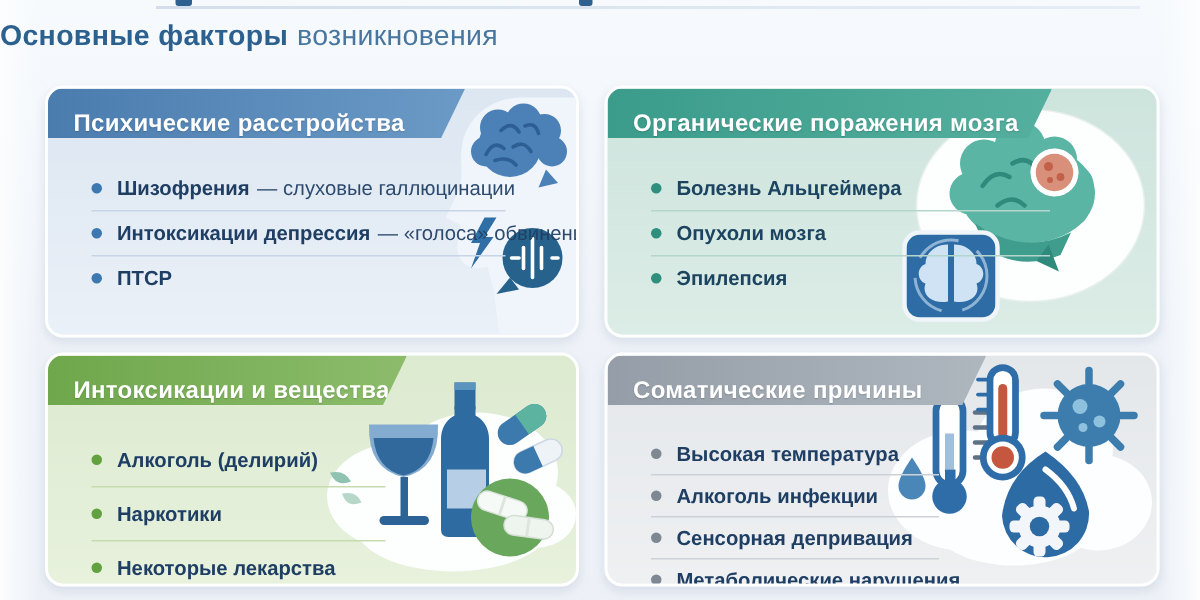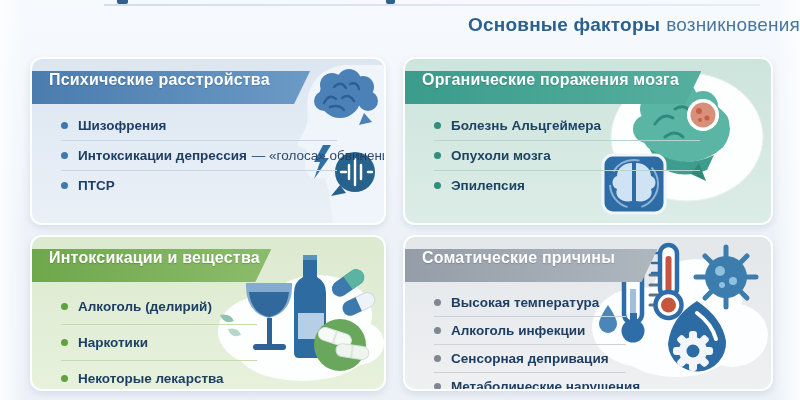--- a/index.html
+++ b/index.html
@@ -11,37 +11,37 @@
   body::before,body::after{content:"";position:absolute;top:0;bottom:0;width:26px;z-index:0;pointer-events:none}
   body::before{left:0;background:linear-gradient(90deg,#fbfdfe,rgba(251,253,254,0))}
   body::after{right:0;background:linear-gradient(270deg,#fbfdfe,rgba(251,253,254,0))}
 
   
   .top-line{position:absolute;left:104px;right:40px;top:4px;height:2px;
     background:linear-gradient(90deg,#d3deea,#e7edf5)}
   .top-mark{position:absolute;top:0;height:4px;background:#2e618f;border-radius:0 0 2px 2px}
   .tm1{left:117px;width:11px}.tm2{left:386px;width:9px}
 
-  .page-title{position:absolute;top:14px;left:0;right:0;text-align:right;
+  .page-title{position:absolute;top:14px;left:0;right:0;text-align:left;
     font-size:19px;letter-spacing:.2px;z-index:2;margin:0}
   .tp{font-weight:bold;color:#2c618f}
   .ts{font-weight:normal;color:#48769f;margin-left:6px}
 
   .cards{position:absolute;left:30px;top:57px;z-index:1;display:grid;
     grid-template-columns:356px 370px;grid-template-rows:168px 156px;gap:10px 17px}
 
   .card{position:relative;border-radius:12px;overflow:hidden;
     border:2px solid rgba(255,255,255,.95);box-sizing:border-box;
     background:linear-gradient(180deg,var(--bf),var(--bt));
     box-shadow:0 3px 7px rgba(70,100,140,.14)}
 
-  .card-header{position:absolute;left:0;top:12px;height:33px;z-index:3;
+  .card-header{position:absolute;left:0;top:0;height:33px;z-index:3;
     background:linear-gradient(90deg,var(--hf),var(--ht));
     clip-path:polygon(0 0,100% 0,calc(100% - 16px) 100%,0 100%);
-    display:flex;align-items:flex-start;padding-left:17px;box-sizing:border-box;
+    display:flex;align-items:flex-end;padding-left:17px;box-sizing:border-box;
     box-shadow:0 2px 3px rgba(40,70,100,.18)}
   .card-header .ttl{color:#ffffff;font-weight:bold;font-size:16px;letter-spacing:.2px;
     text-shadow:0 1px 1px rgba(0,0,0,.18);white-space:nowrap}
   .card[data-card="0"] .card-header{width:79%}
   .card[data-card="1"] .card-header{width:81%}
   .card[data-card="2"] .card-header{width:68%}
   .card[data-card="3"] .card-header{width:69%}
 
   .items{list-style:none;margin:12px;padding:0;position:absolute;left:17px;top:40px;z-index:2}
   .card[data-card="0"] .items{width:276px}
@@ -76,20 +76,21 @@
 <div class="cards">
 
   <section class="card" data-card="0" style="--hf: #4a7cae; --ht: #6b9ac6; --bf: #dce6f1; --bt: #eaf0f7; --bu: #3e78b0; --sp: #c7d5e6; --tx: #1e3e63;">
     <div class="card-header">
       <span class="ttl">Психические расстройства</span>
     </div>
     <ul class="items">
         <li class="item">
           <span class="bullet"></span>
           <span class="term">Шизофрения</span>
+          <span class="detail">— слуховые галлюцинации</span>
         </li>
         <li class="item">
           <span class="bullet"></span>
           <span class="term">Интоксикации депрессия</span>
           <span class="detail">— «голоса» обвинения</span>
         </li>
         <li class="item">
           <span class="bullet"></span>
           <span class="term">ПТСР</span>
         </li>

